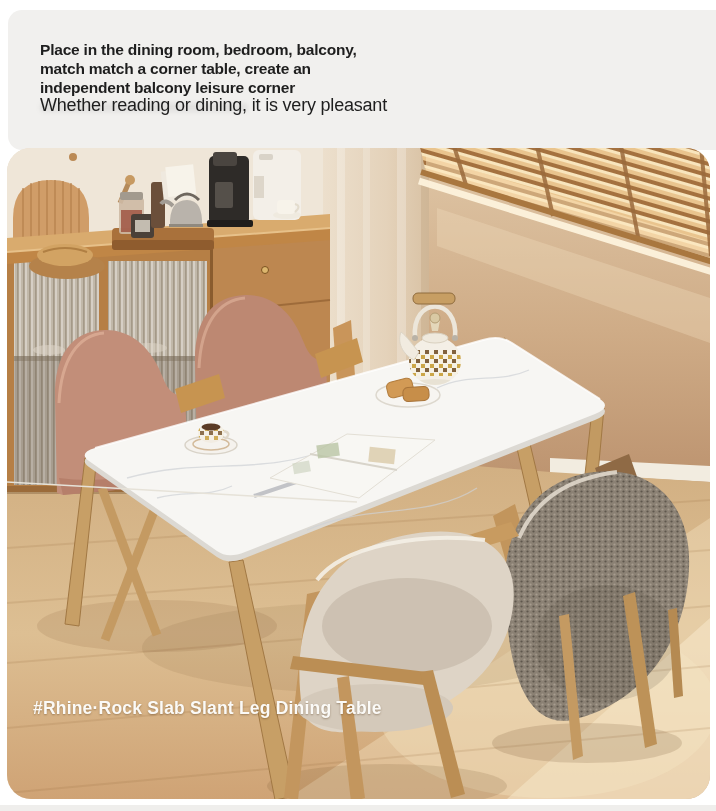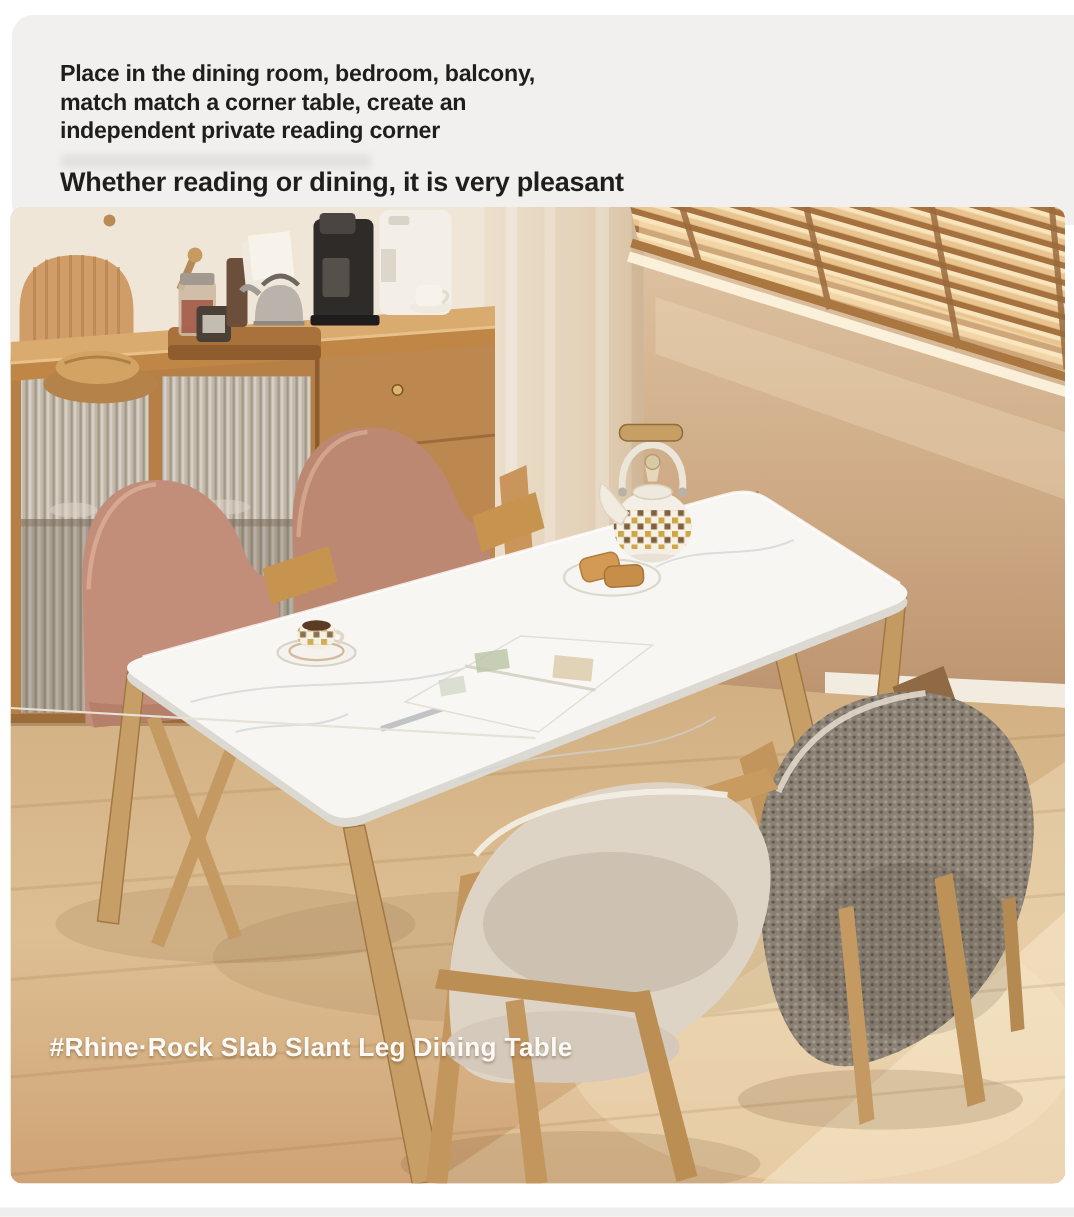--- a/index.html
+++ b/index.html
@@ -5,41 +5,41 @@
   html,body{margin:0;padding:0;}
   body{width:716px;height:811px;background:var(--page_bg,#ffffff);font-family:"Liberation Sans",sans-serif;}
   .page{position:relative;width:716px;height:811px;overflow:hidden;background:var(--page_bg,#ffffff);}
   .card{position:absolute;left:8px;top:10px;width:700px;height:140px;border-radius:14px;
         background:var(--card_bg,#f1f0ee);padding-left:32px;}
   .card .para{position:absolute;left:32px;top:30px;margin:0;
         font-size:15.5px;line-height:19px;font-weight:700;letter-spacing:-0.2px;
         color:var(--card_text,#1e1e1e);}
   .card .smudge{position:absolute;left:32px;top:93px;width:208px;height:9px;border-radius:4px;
         background:rgba(100,100,95,.10);filter:blur(2px);}
-  .card .subtitle{position:absolute;left:32px;top:100px;margin:0;
-        font-size:18px;line-height:22px;font-weight:700;letter-spacing:-0.2px;
+  .card .subtitle{position:absolute;left:32px;top:84px;margin:0;
+        font-size:18px;line-height:22px;font-weight:400;letter-spacing:-0.2px;
         color:var(--card_text,#1e1e1e);}
-  .photo{position:absolute;left:7px;top:138px;width:703px;height:651px;margin:0;
-        border-radius:8px;overflow:hidden;background:#e8dcc9;}
+  .photo{position:absolute;left:7px;top:148px;width:703px;height:651px;margin:0;
+        border-radius:24px;overflow:hidden;background:#e8dcc9;}
   .photo svg{display:block;}
   .caption{position:absolute;left:26px;top:550px;font-size:17.5px;font-weight:700;letter-spacing:.2px;
         color:var(--caption_color,#fbfaf7);text-shadow:0 1px 2px rgba(90,65,35,.45);}
   .bottom-strip{position:absolute;left:0;top:805px;width:716px;height:6px;
         background:var(--strip_bg,#efeeec);}
 </style>
 </head>
 <body>
 
 <div class="page">
 
   <section class="card">
     <p class="para">
       <span>Place in the dining room, bedroom, balcony,</span><br>
       <span>match match a corner table, create an</span><br>
-      <span>independent private reading corner</span>
+      <span>independent balcony leisure corner</span>
     </p>
     <div class="smudge"></div>
     <p class="subtitle">Whether reading or dining, it is very pleasant</p>
   </section>
 
   <figure class="photo">
     <svg width="703" height="651" viewBox="0 0 703 651" xmlns="http://www.w3.org/2000/svg">
       <defs>
         <linearGradient id="wallR" x1="0" y1="0" x2="0" y2="330" gradientUnits="userSpaceOnUse">
           <stop offset="0" stop-color="#dfc6a6"></stop>

